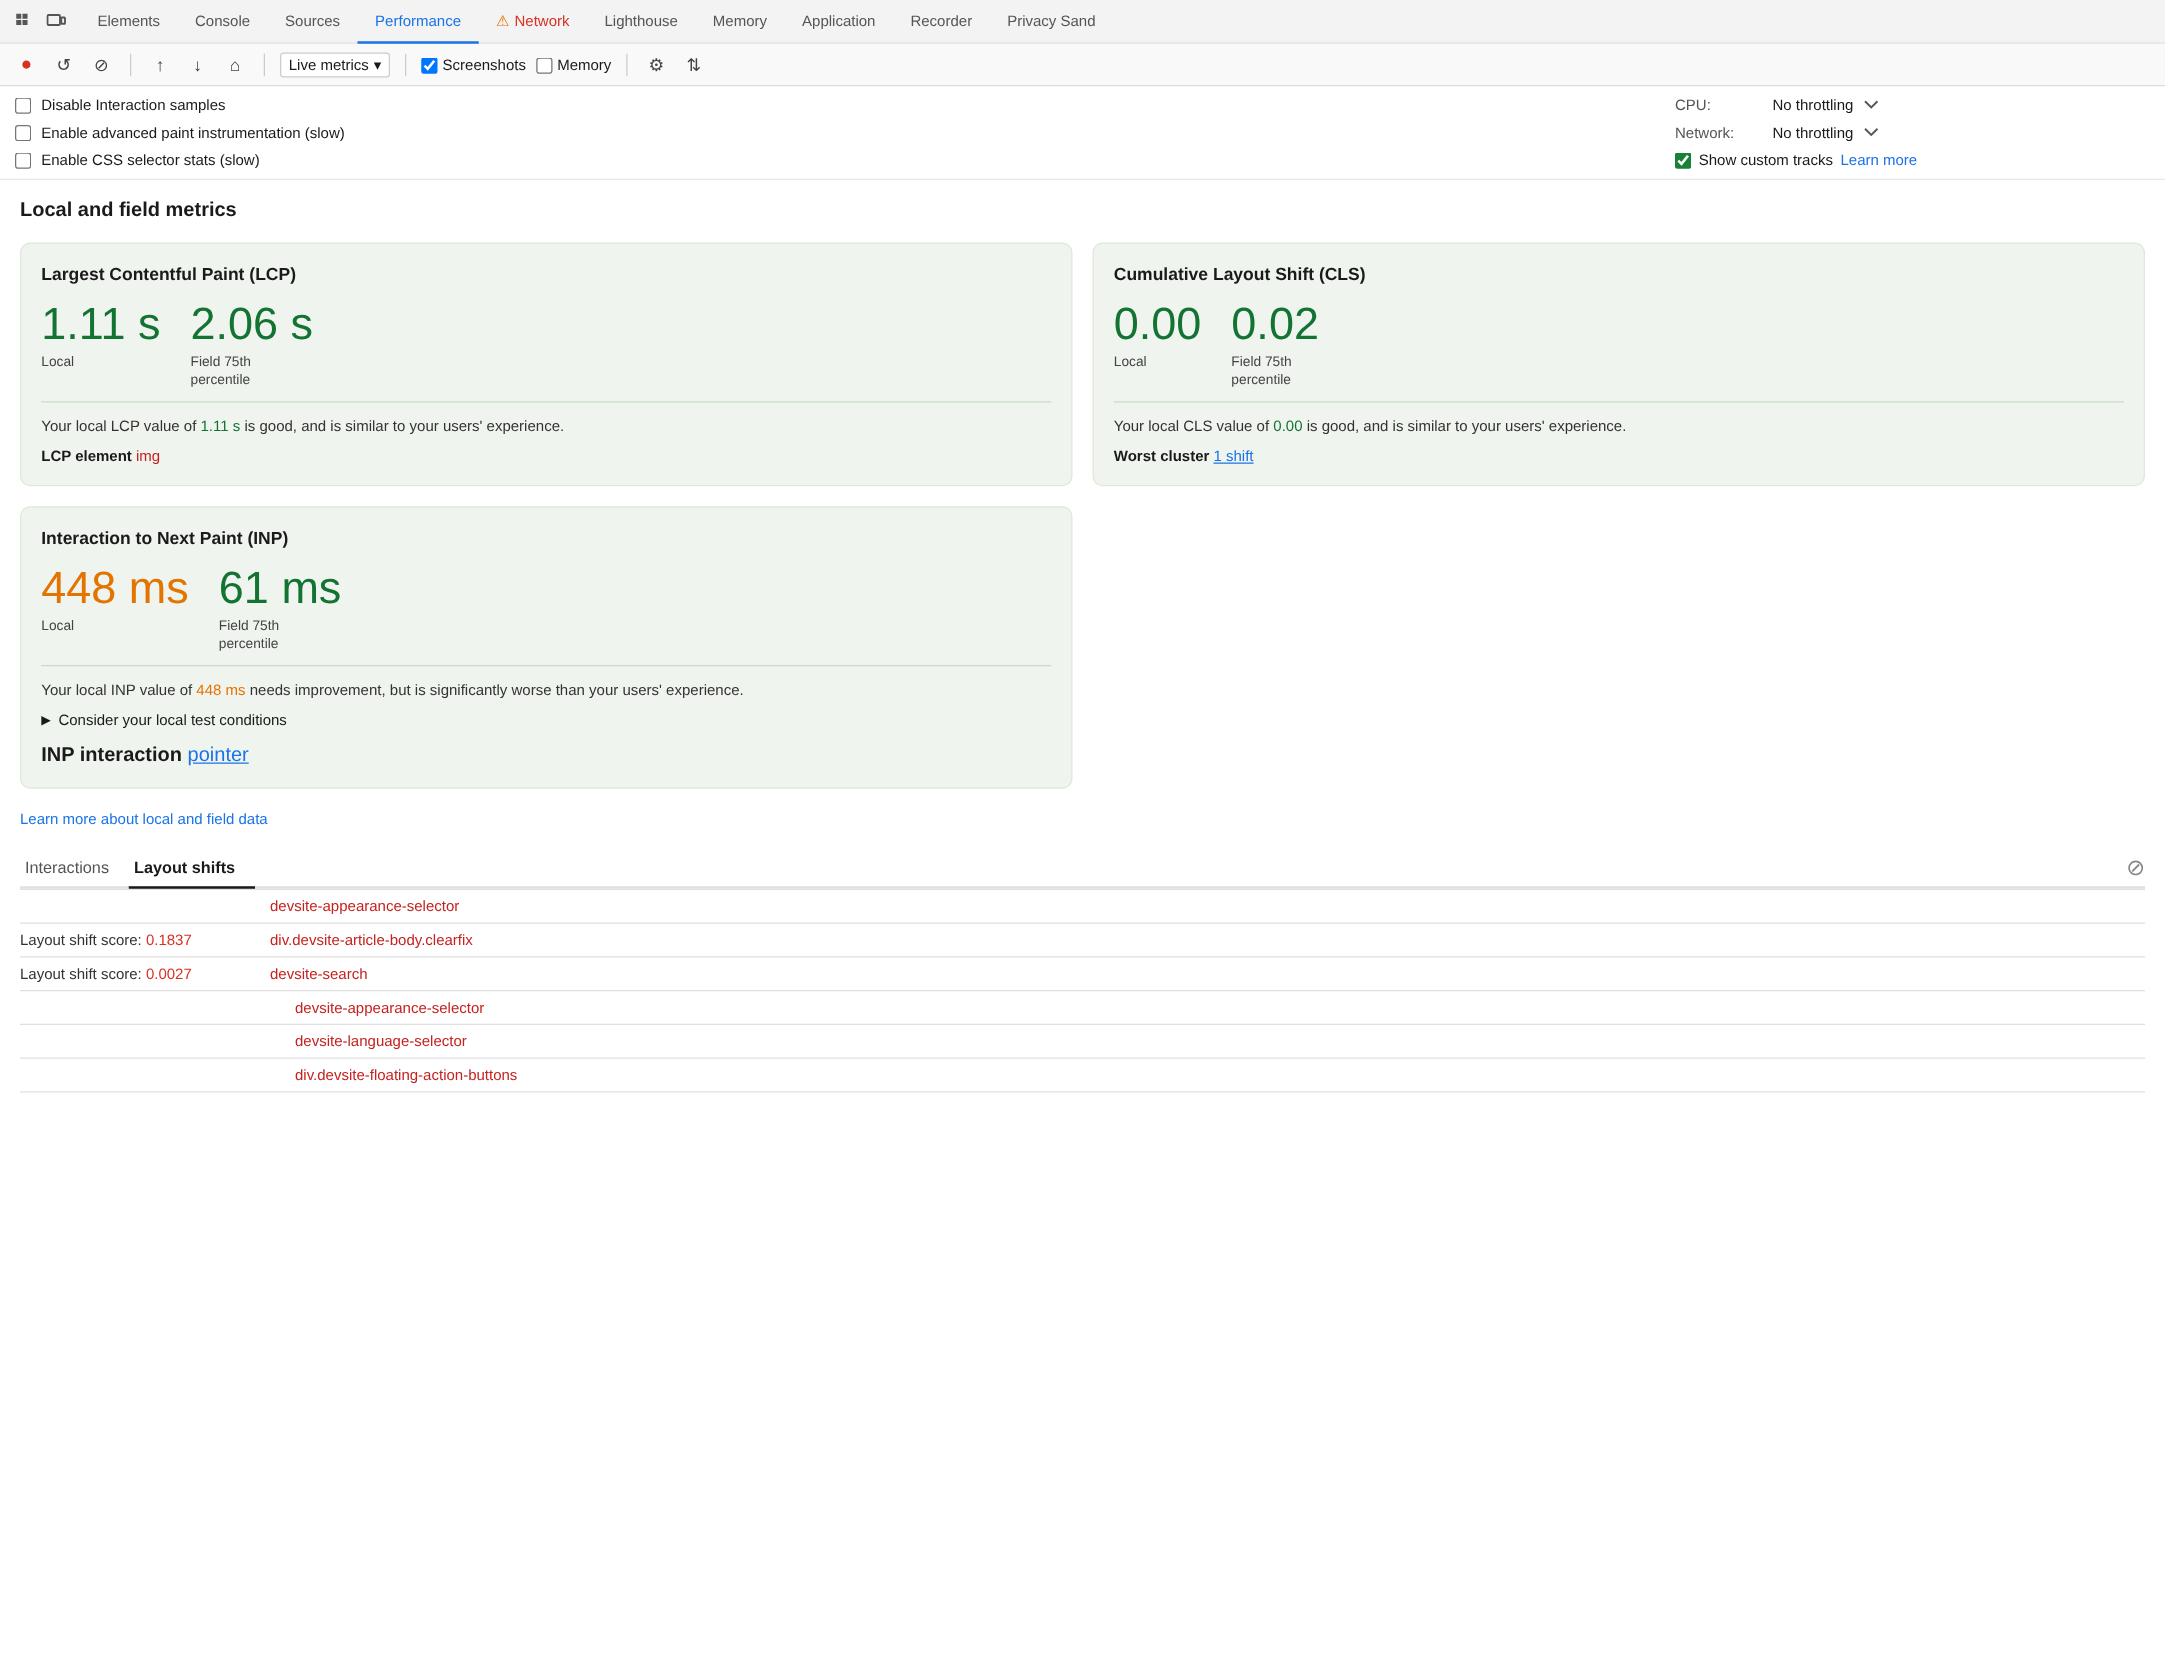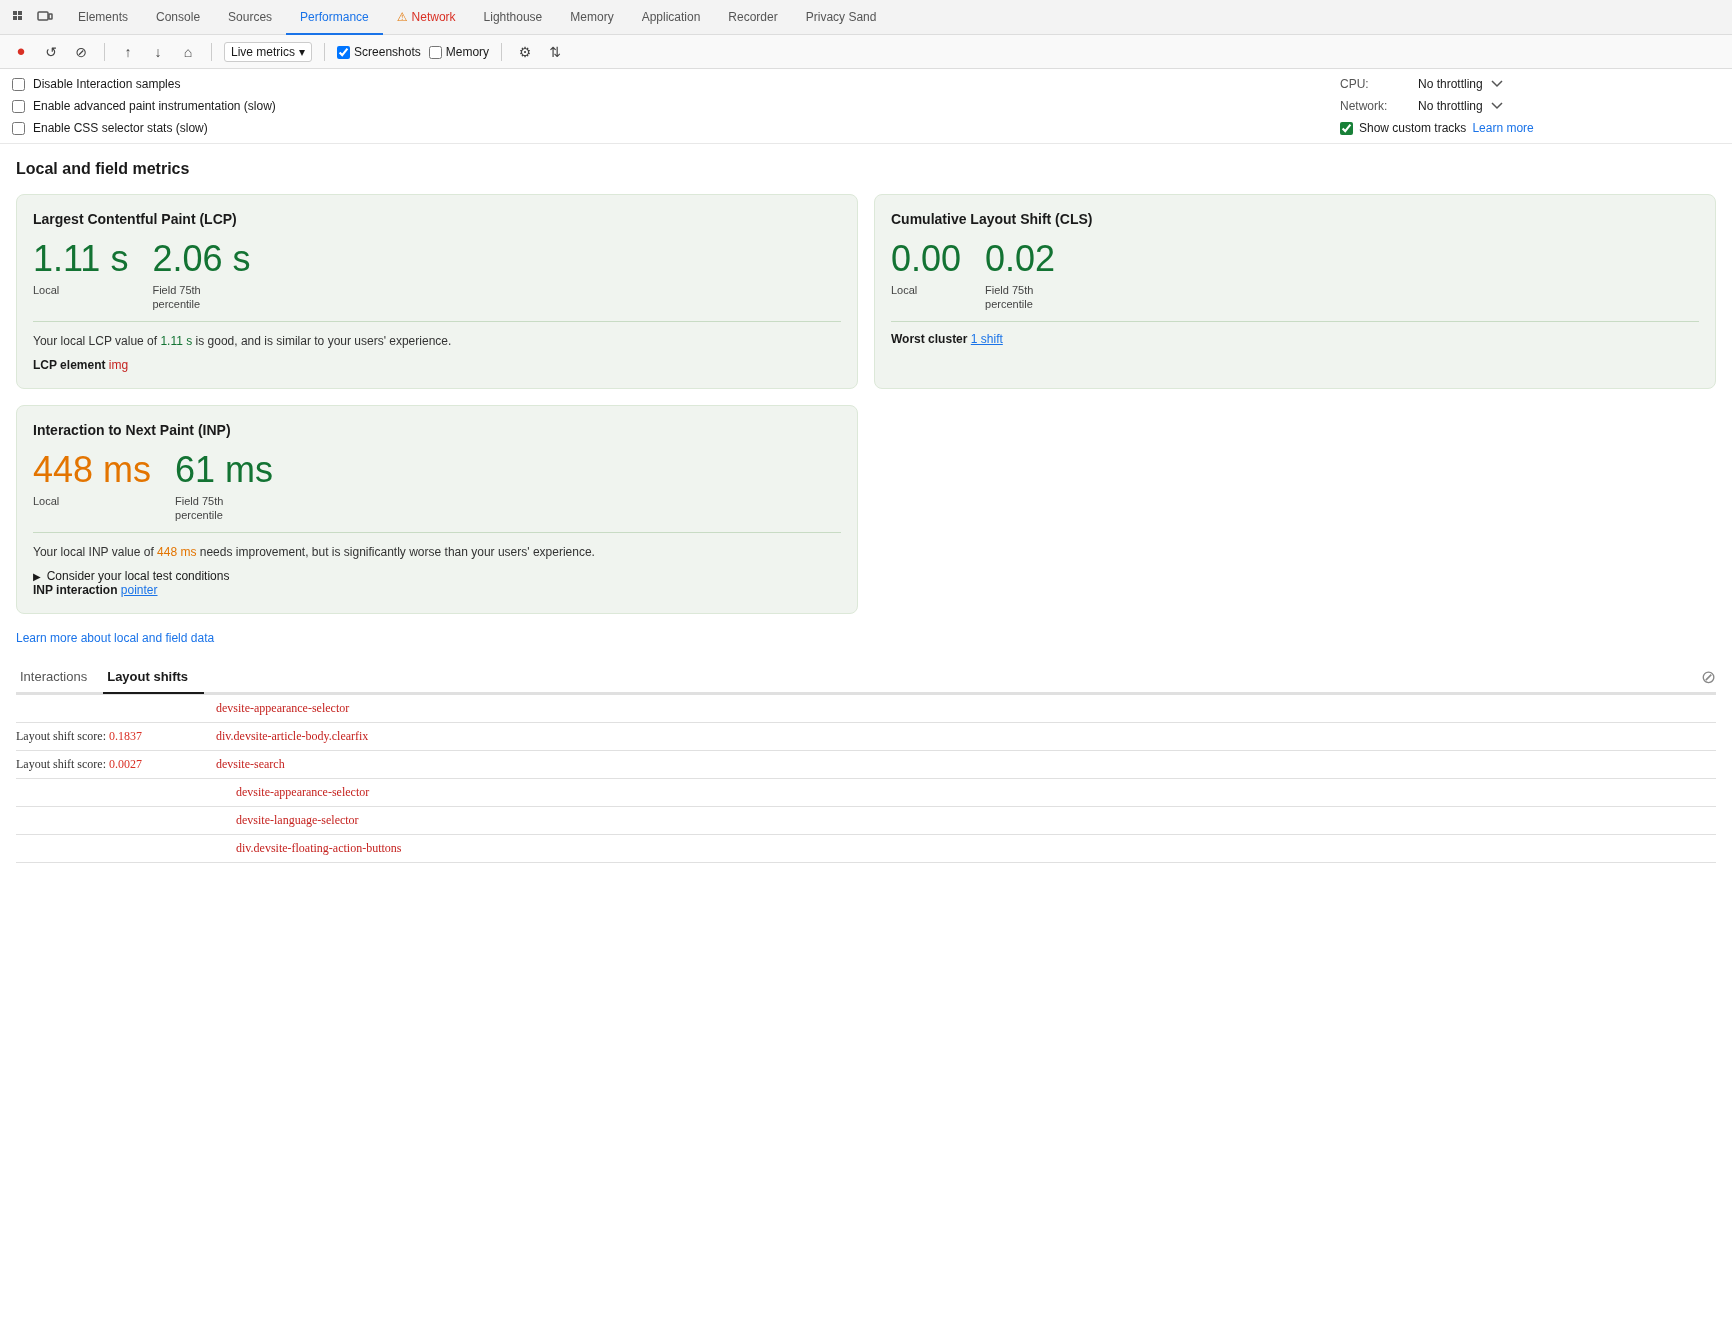--- a/index.html
+++ b/index.html
@@ -95,21 +95,21 @@
     .metric-number.orange { color: #e37400; }
     .metric-label { font-size: 11px; color: #444; margin-top: 4px; line-height: 1.3; }
     .metric-divider { border: none; border-top: 1px solid #c8dbc4; margin: 10px 0; }
     .metric-desc { font-size: 12px; color: #333; line-height: 1.5; }
     .metric-detail { margin-top: 8px; font-size: 12px; }
     .metric-detail strong { font-weight: 600; }
     .metric-detail .link-val { color: #c5221f; text-decoration: none; }
     .metric-detail .underlink { color: #1a73e8; text-decoration: underline; cursor: pointer; }
     .collapsible-row { display: flex; align-items: center; gap: 6px; font-size: 12px; margin-top: 8px; cursor: pointer; }
     .triangle { font-size: 10px; }
-    .inp-interaction { margin-top: 0; font-size: 12px; }
+    .inp-interaction { margin-top: 13px; font-size: 16px; }
     .inp-interaction a { color: #1a73e8; text-decoration: underline; cursor: pointer; }
 
     .learn-more-link {
       color: #1a73e8; font-size: 12px; text-decoration: none; display: inline-block; margin-bottom: 16px;
     }
 
     
     .sub-tabs {
       display: flex; align-items: center;
       border-bottom: 2px solid #e0e0e0;
@@ -123,21 +123,20 @@
     .sub-tab.active { color: #1a1a1a; border-bottom: 2px solid #1a1a1a; font-weight: 600; }
     .sub-tabs-right { margin-left: auto; color: #888; font-size: 18px; cursor: pointer; }
 
     
     .shifts-list { border-top: 1px solid #e0e0e0; }
     .shift-item {
       display: flex; 
       padding: 6px 0;
       border-bottom: 1px solid #e0e0e0;
       font-size: 12px;
-      font-family: Liberation Serif, serif;
     }
     .shift-item .shift-label { min-width: 200px; color: #333; }
     .shift-item .shift-label .score-val { color: #d93025; font-weight: 500; }
     .shift-item .shift-selector { color: #c5221f; cursor: pointer; }
     .indented { padding-left: 20px; }
   </style>
 </head>
 <body>
 
 <div class="devtools-tabs">
@@ -273,20 +272,23 @@
         <span class="metric-number green">0.00</span>
         <span class="metric-label">Local</span>
       </div>
       <div class="metric-value-block">
         <span class="metric-number green">0.02</span>
         <span class="metric-label" style="white-space: pre-line;">Field 75th
 percentile</span>
       </div>
     </div>
     <hr class="metric-divider">
+    <div class="metric-desc">
+      Your local CLS value of <span style="color:#137333">0.00</span> is good, and is similar to your users' experience.
+    </div>
     <div class="metric-detail">
       <strong>Worst cluster</strong>
       <a class="underlink" href="#"> 1 shift</a>
     </div>
   </div>
       <div class="metric-card">
     <div class="metric-card-title">Interaction to Next Paint (INP)</div>
     <div class="metric-values">
       <div class="metric-value-block">
         <span class="metric-number orange">448 ms</span>

